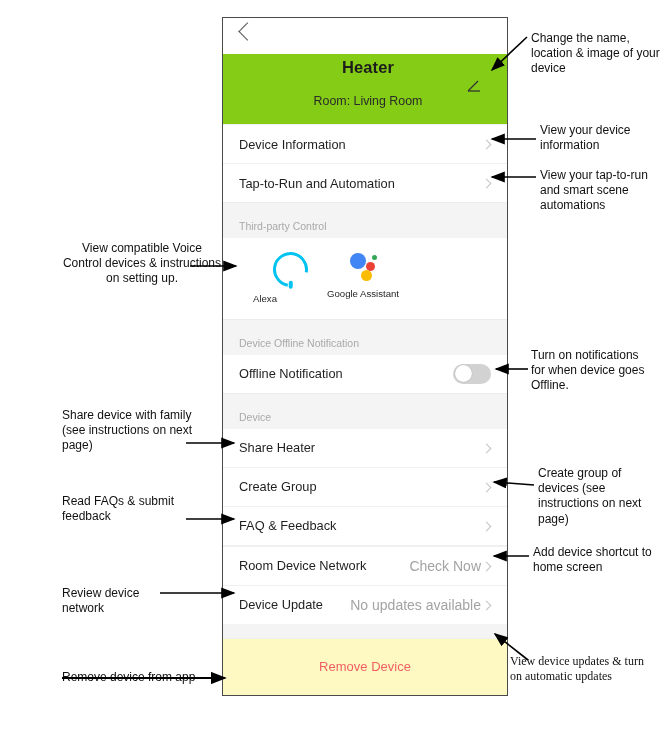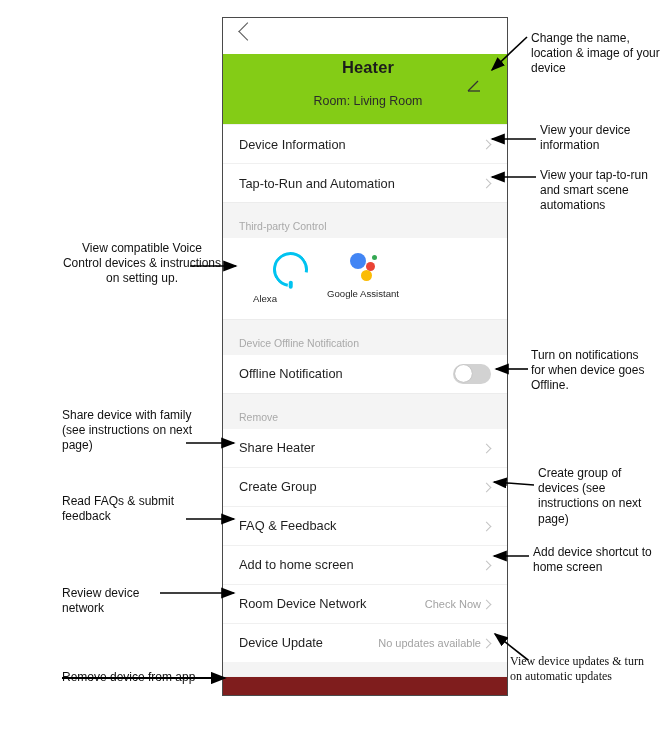--- a/index.html
+++ b/index.html
@@ -101,21 +101,21 @@
     padding: 0 16px;
     box-sizing: border-box;
   }
   .row .row-label {
     font-size: 12.8px;
     color: #1f1f1f;
     flex: 0 0 auto;
   }
   .row .row-value {
     margin-left: auto;
-    font-size: 11px;
+    font-size: 14px;
     color: #a3a3a3;
     padding-right: 10px;
   }
   .row .chev {
     position: absolute;
     right: 17px;
     top: 50%;
     width: 6px;
     height: 6px;
     margin-top: -3px;
@@ -188,21 +188,21 @@
     position: relative;
   }
   .ga-icon i { position: absolute; border-radius: 50%; display:block; }
   .ga-blue   { width: 16px; height: 16px; background: #4285f4; left: 2px;  top: 1px; }
   .ga-red    { width: 9px;  height: 9px;  background: #ea4335; left: 18px; top: 10px; }
   .ga-yellow { width: 11px; height: 11px; background: #fbbc05; left: 13px; top: 18px; }
   .ga-green  { width: 5px;  height: 5px;  background: #34a853; left: 24px; top: 3px; }
 
   
   .remove-wrap {
-    background: #7f1d1d;
+    background: #fef9c3;
     height: 56px;
     display: flex;
     align-items: center;
     justify-content: center;
     border-top: 1px solid #f0f0f0;
   }
   .remove-label {
     color: #ef5f63;
     font-size: 13px;
   }
@@ -287,42 +287,38 @@
   </div>
 
   <div class="row no-chev">
     <span class="row-label">Offline Notification</span>
     <span class="toggle">
       <span class="knob"></span>
     </span>
   </div>
 
   <div class="section-band band-divider-top">
-    <span class="label">Remove</span>
+    <span class="label">Device</span>
   </div>
 
   <div class="row">
     <span class="row-label">Share Heater</span>
     <span class="chev"></span>
   </div>
   <div class="thin-div"></div>
   <div class="row">
     <span class="row-label">Create Group</span>
     <span class="chev"></span>
   </div>
   <div class="thin-div"></div>
   <div class="row">
     <span class="row-label">FAQ &amp; Feedback</span>
     <span class="chev"></span>
   </div>
   <div class="thin-div"></div>
-  <div class="row">
-    <span class="row-label">Add to home screen</span>
-    <span class="chev"></span>
-  </div>
   <div class="thin-div"></div>
   <div class="row">
     <span class="row-label">Room Device Network</span>
     <span class="row-value">Check Now</span>
     <span class="chev"></span>
   </div>
   <div class="thin-div"></div>
   <div class="row">
     <span class="row-label">Device Update</span>
     <span class="row-value">No updates available</span>

